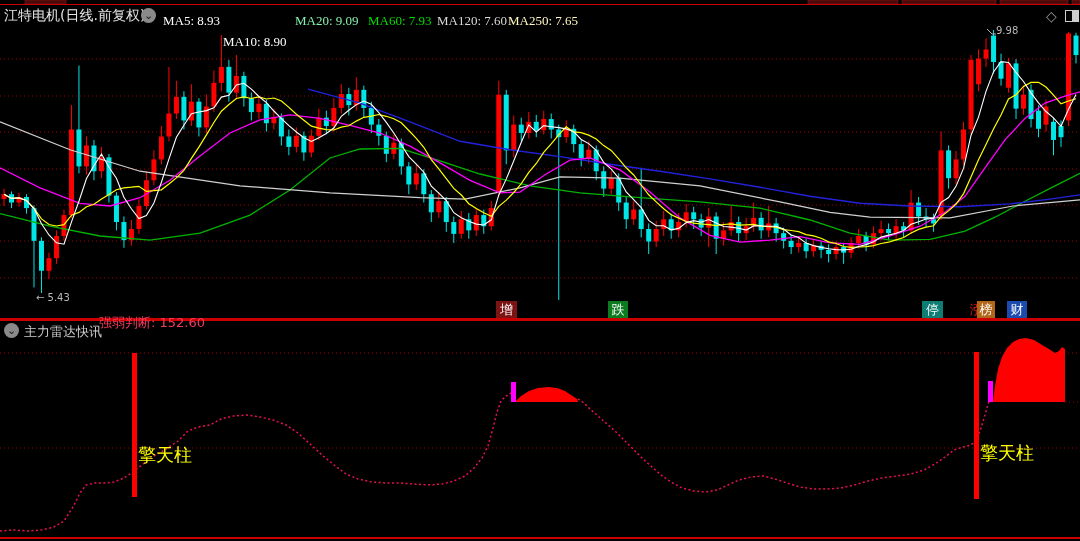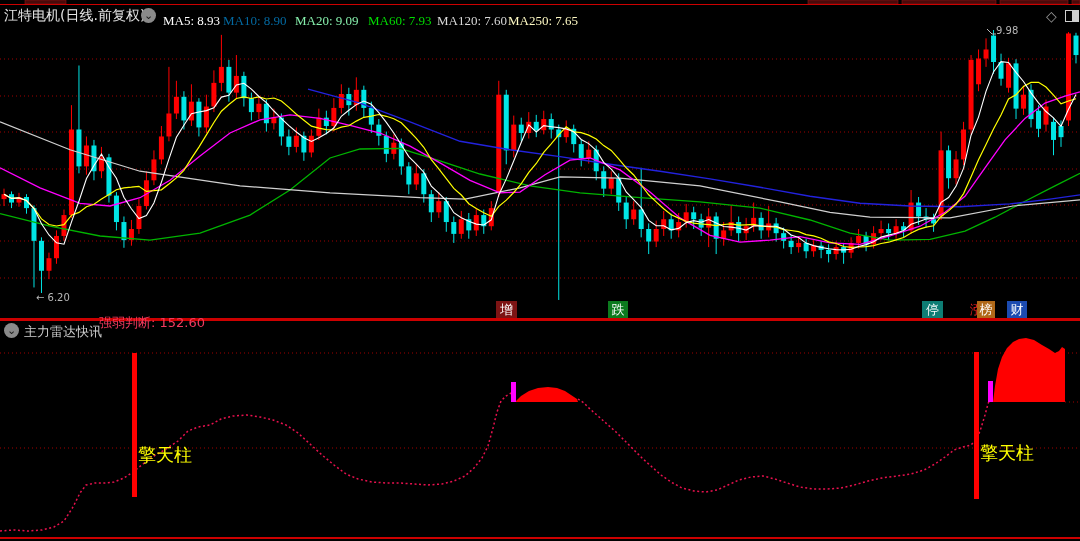--- a/index.html
+++ b/index.html
@@ -350,32 +350,32 @@
     </svg>
 
   <div class="abs" style="left:0;top:0;width:1080px;height:5px;"></div>
 
   <div class="abs" style="left:4px;top:5px;height:21px;">
     <span class="hdr-title">江特电机(日线.前复权)</span>
   </div>
   <div class="abs chev-circle" style="left:141px;top:8px;"><span>⌄</span></div>
   <div class="abs" style="left:0;top:11px;width:994px;height:21px;font-family:Liberation Serif, serif;" id="ma-labels">
       <span class="ma-label" style="left: 163px; color: rgb(255, 255, 255);">MA5: 8.93</span>
-      <span class="ma-label" style="left: 223px; color: #0369a1;">MA10: 8.90</span>
+      <span class="ma-label" style="left: 223px; color: #ffffff; margin-top: 21px;">MA10: 8.90</span>
       <span class="ma-label" style="left: 295px; color: #86efac;">MA20: 9.09</span>
       <span class="ma-label" style="left: 368px; color: rgb(0, 221, 0);">MA60: 7.93</span>
       <span class="ma-label" style="left: 437px; color: rgb(216, 216, 216);">MA120: 7.60</span>
       <span class="ma-label" style="left: 508px; color: #fef9c3;">MA250: 7.65</span>
     </div>
 
   <div class="abs diamond-icon" style="left:1046px;top:9px;"><span>◇</span></div>
   <div class="abs split-icon" style="left:1065px;top:10px;"></div>
 
   <div class="abs callout" style="left:996px;top:25px;">9.98</div>
-  <div class="abs callout" style="left:36px;top:292px;">← 6.20</div>
+  <div class="abs callout" style="left:36px;top:292px;">← 5.43</div>
 
   <div class="abs" style="left:0;top:301px;width:1080px;height:18px;" id="ribbon">
       <span class="ribbon-btn" style="left: 496px; width: 21px; background: rgb(125, 20, 20); color: rgb(255, 255, 255);">增</span>
       <span class="ribbon-btn" style="left: 608px; width: 20px; background: rgb(12, 122, 30); color: rgb(255, 255, 255);">跌</span>
       <span class="ribbon-btn" style="left: 922px; width: 21px; background: rgb(14, 125, 116); color: rgb(255, 255, 255);">停</span>
       <span class="ribbon-btn" style="left: 970px; width: 8px; background: transparent; color: rgb(255, 34, 34);">涨</span>
       <span class="ribbon-btn" style="left: 977px; width: 18px; background: rgb(176, 104, 24); color: rgb(255, 255, 255);">榜</span>
       <span class="ribbon-btn" style="left: 1007px; width: 20px; background: rgb(28, 75, 176); color: rgb(255, 255, 255);">财</span>
     </div>
 

